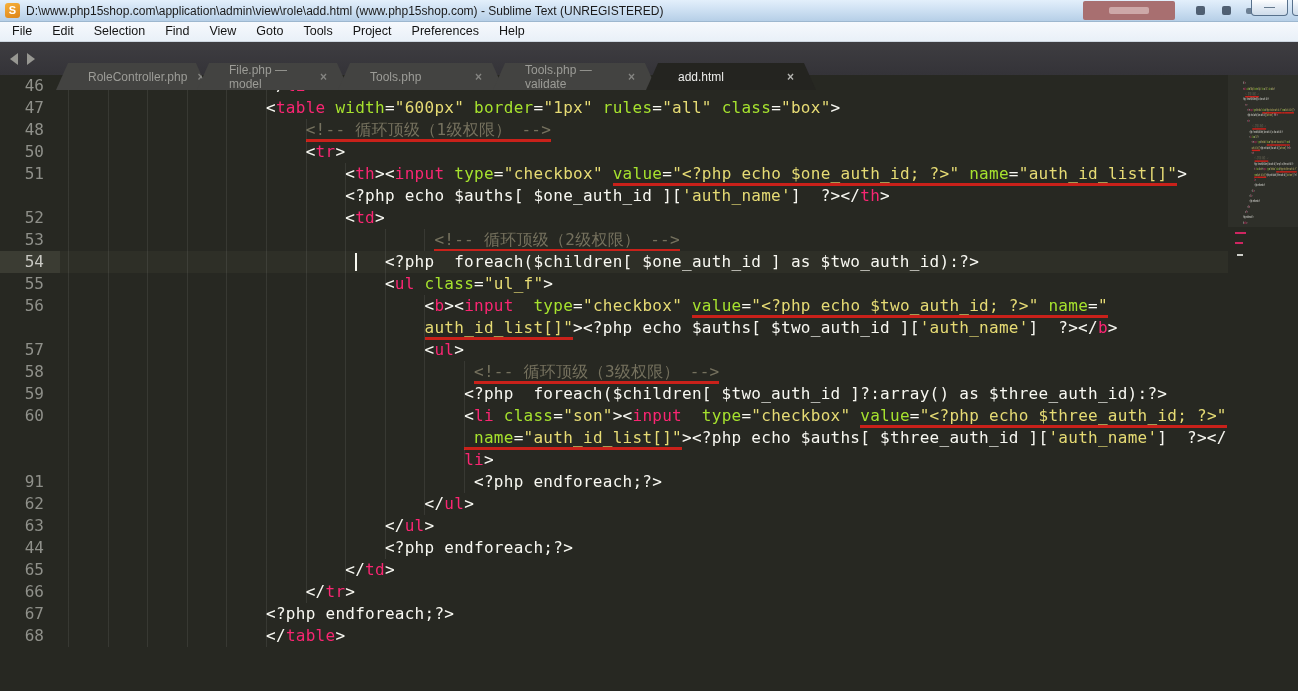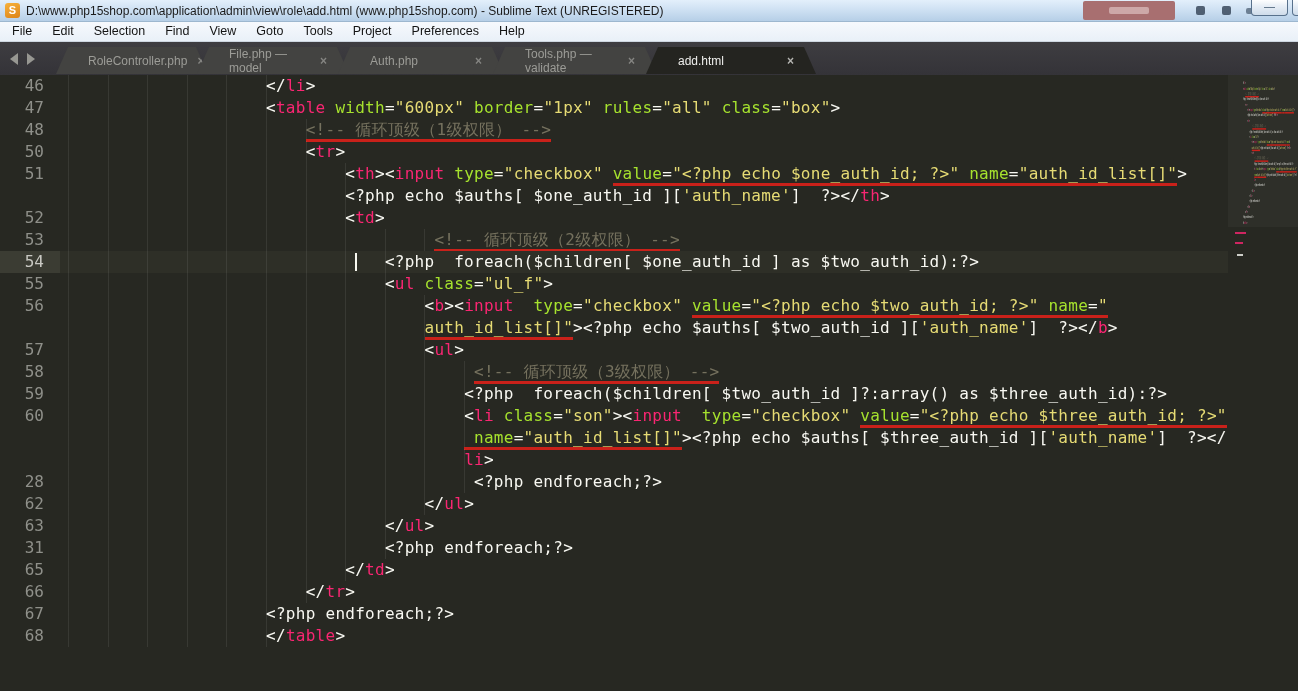--- a/index.html
+++ b/index.html
@@ -35,21 +35,21 @@
     display:flex; align-items:center; padding-left:2px; }
   .mi { font-size:12.5px; color:#141414; padding:0 10px; line-height:19px; }
 
   
   .tabbar { position:absolute; top:42px; left:0; right:0; height:33px; background:#37363a;
     background:linear-gradient(#3e3d41,#343338); }
   .navarrows { position:absolute; left:10px; top:11px; display:flex; gap:9px; }
   .arr { width:0; height:0; border-top:6px solid transparent; border-bottom:6px solid transparent; }
   .arr.left  { border-right:8px solid #9797922; border-right:8px solid #979792; }
   .arr.right { border-left:8px solid #979792; }
-  .tabstrip { position:absolute; left:56px; top:5px; height:27px; display:flex; }
+  .tabstrip { position:absolute; left:56px; top:21px; height:27px; display:flex; }
   .tab { position:relative; height:27px; margin-left:-11px; background:#434341; color:#9c9c97;
     clip-path:polygon(12px 0, calc(100% - 12px) 0, 100% 100%, 0 100%);
     display:flex; align-items:center; justify-content:space-between;
     padding:0 22px 0 32px; font-size:12px; z-index:1; }
   .tab:first-child { margin-left:0; }
   .tab.active { background:#242420; color:#ededeb; z-index:2; }
   .tx { font-size:12px; font-weight:bold; color:#858582; margin-left:10px; }
   .tab.active .tx { color:#b5b5b1; }
 
   
@@ -121,21 +121,21 @@
     <div class="tabstrip">
         <div class="tab" style="width: 152px;">
           <span>RoleController.php</span>
           <span class="tx">×</span>
         </div>
         <div class="tab" style="width: 152px;">
           <span>File.php — model</span>
           <span class="tx">×</span>
         </div>
         <div class="tab" style="width: 166px;">
-          <span>Auth.php</span>
+          <span>Tools.php</span>
           <span class="tx">×</span>
         </div>
         <div class="tab" style="width: 164px;">
           <span>Tools.php — validate</span>
           <span class="tx">×</span>
         </div>
         <div class="tab active" style="width: 170px;">
           <span>add.html</span>
           <span class="tx">×</span>
         </div>
@@ -155,24 +155,24 @@
         <div class="cl cur" style="background-size: 318.8px 22px;"><span class="num">54</span><span>                                </span><span class="w">&lt;?php  foreach($children[ $one_auth_id ] as $two_auth_id):?&gt;</span><span class="caret" style="left: 355.1px;"></span></div>
         <div class="cl" style="background-size: 318.8px 22px;"><span class="num">55</span><span>                                </span><span class="w">&lt;</span><span class="t">ul</span><span class="w"> </span><span class="a">class</span><span class="w">=</span><span class="s">"ul_f"</span><span class="w">&gt;</span></div>
         <div class="cl" style="background-size: 358.4px 22px;"><span class="num">56</span><span>                                    </span><span class="w">&lt;</span><span class="t">b</span><span class="w">&gt;&lt;</span><span class="t">input</span><span class="w">  </span><span class="a">type</span><span class="w">=</span><span class="s">"checkbox"</span><span class="w"> </span><span class="a u">value</span><span class="w u">=</span><span class="s u">"&lt;?php echo $two_auth_id; ?&gt;"</span><span class="w u"> </span><span class="a u">name</span><span class="w u">=</span><span class="s u">"</span></div>
         <div class="cl" style="background-size: 358.4px 22px;"><span class="num"></span><span>                                    </span><span class="s u">auth_id_list[]"</span><span class="w">&gt;&lt;?php echo $auths[ $two_auth_id ][</span><span class="s">'auth_name'</span><span class="w">]  ?&gt;&lt;/</span><span class="t">b</span><span class="w">&gt;</span></div>
         <div class="cl" style="background-size: 358.4px 22px;"><span class="num">57</span><span>                                    </span><span class="w">&lt;</span><span class="t">ul</span><span class="w">&gt;</span></div>
         <div class="cl" style="background-size: 407.9px 22px;"><span class="num">58</span><span>                                         </span><span class="c u">&lt;!-- 循环顶级（3级权限） --&gt;</span></div>
         <div class="cl" style="background-size: 398px 22px;"><span class="num">59</span><span>                                        </span><span class="w">&lt;?php  foreach($children[ $two_auth_id ]?:array() as $three_auth_id):?&gt;</span></div>
         <div class="cl" style="background-size: 398px 22px;"><span class="num">60</span><span>                                        </span><span class="w">&lt;</span><span class="t">li</span><span class="w"> </span><span class="a">class</span><span class="w">=</span><span class="s">"son"</span><span class="w">&gt;&lt;</span><span class="t">input</span><span class="w">  </span><span class="a">type</span><span class="w">=</span><span class="s">"checkbox"</span><span class="w"> </span><span class="a u">value</span><span class="w u">=</span><span class="s u">"&lt;?php echo $three_auth_id; ?&gt;"</span></div>
         <div class="cl" style="background-size: 398px 22px;"><span class="num"></span><span>                                        </span><span class="w u"> </span><span class="a u">name</span><span class="w u">=</span><span class="s u">"auth_id_list[]"</span><span class="w">&gt;&lt;?php echo $auths[ $three_auth_id ][</span><span class="s">'auth_name'</span><span class="w">]  ?&gt;&lt;/</span></div>
         <div class="cl" style="background-size: 398px 22px;"><span class="num"></span><span>                                        </span><span class="t">li</span><span class="w">&gt;</span></div>
-        <div class="cl" style="background-size: 407.9px 22px;"><span class="num">28</span><span>                                         </span><span class="w">&lt;?php endforeach;?&gt;</span></div>
+        <div class="cl" style="background-size: 407.9px 22px;"><span class="num">91</span><span>                                         </span><span class="w">&lt;?php endforeach;?&gt;</span></div>
         <div class="cl" style="background-size: 358.4px 22px;"><span class="num">62</span><span>                                    </span><span class="w">&lt;/</span><span class="t">ul</span><span class="w">&gt;</span></div>
         <div class="cl" style="background-size: 318.8px 22px;"><span class="num">63</span><span>                                </span><span class="w">&lt;/</span><span class="t">ul</span><span class="w">&gt;</span></div>
-        <div class="cl" style="background-size: 318.8px 22px;"><span class="num">31</span><span>                                </span><span class="w">&lt;?php endforeach;?&gt;</span></div>
+        <div class="cl" style="background-size: 318.8px 22px;"><span class="num">44</span><span>                                </span><span class="w">&lt;?php endforeach;?&gt;</span></div>
         <div class="cl" style="background-size: 279.2px 22px;"><span class="num">65</span><span>                            </span><span class="w">&lt;/</span><span class="t">td</span><span class="w">&gt;</span></div>
         <div class="cl" style="background-size: 239.6px 22px;"><span class="num">66</span><span>                        </span><span class="w">&lt;/</span><span class="t">tr</span><span class="w">&gt;</span></div>
         <div class="cl" style="background-size: 200px 22px;"><span class="num">67</span><span>                    </span><span class="w">&lt;?php endforeach;?&gt;</span></div>
         <div class="cl" style="background-size: 200px 22px;"><span class="num">68</span><span>                    </span><span class="w">&lt;/</span><span class="t">table</span><span class="w">&gt;</span></div>
       </div>
     <div class="minimap">
       <div class="mmview"></div>
       <div class="mme" style="top:157px;left:7px;width:11px;"></div>
       <div class="mme" style="top:167px;left:7px;width:8px;"></div>
       <div class="mme" style="top:179px;left:9px;width:6px;background:#f8f8f2;"></div>

